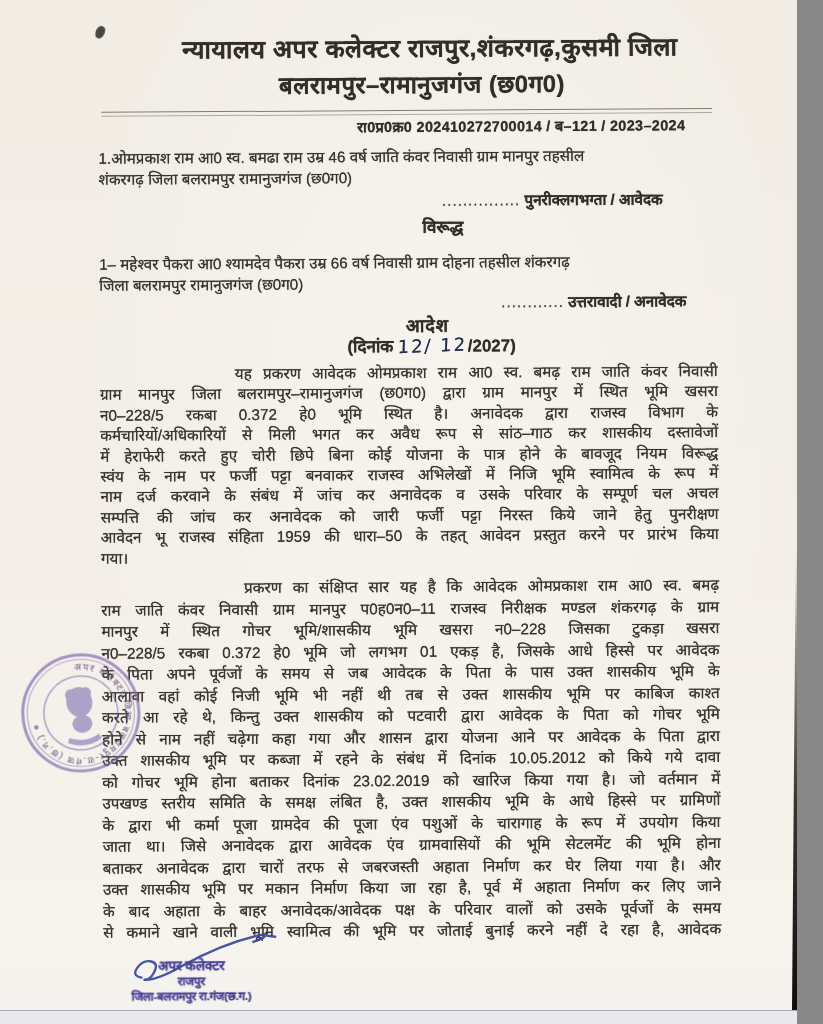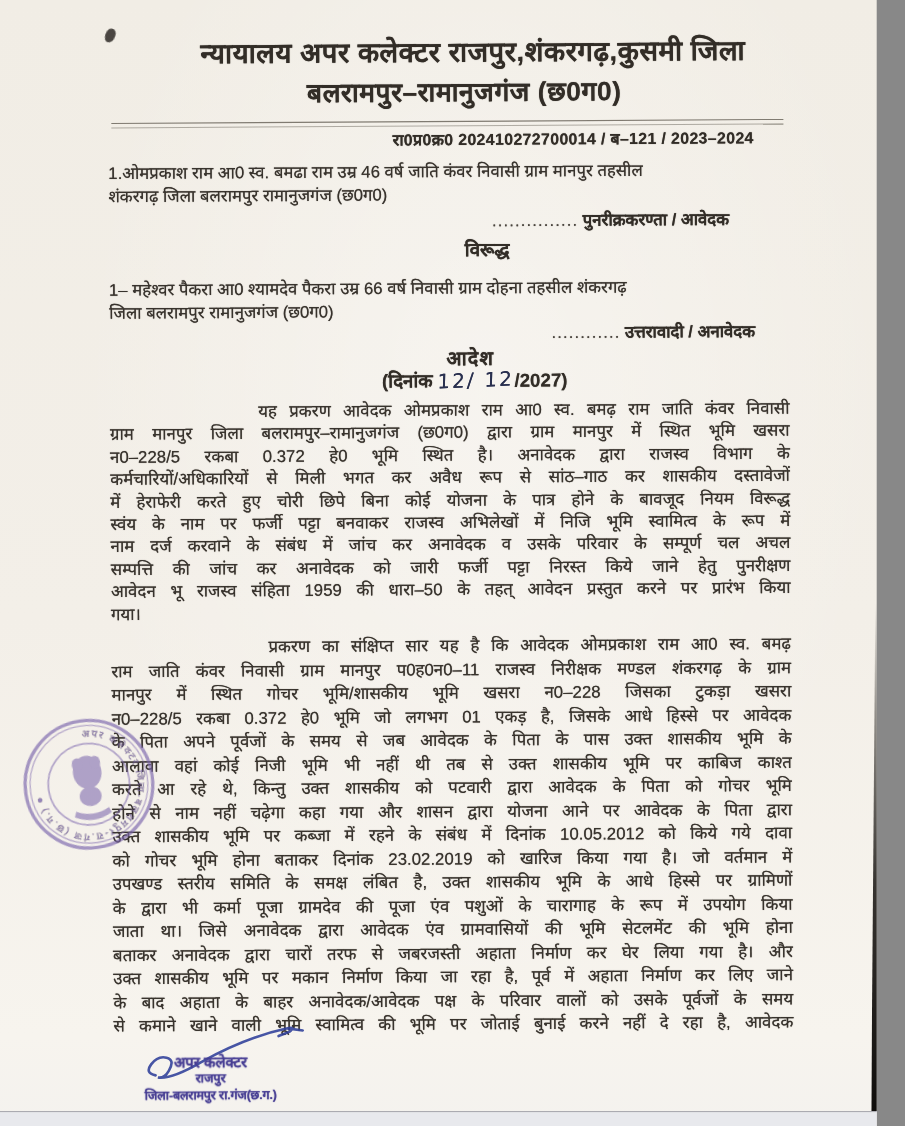--- a/index.html
+++ b/index.html
@@ -64,21 +64,21 @@
 
     <div class="t ctr bold title1" style="left:432px;top:33px;width:700px;">न्यायालय अपर कलेक्टर राजपुर,शंकरगढ़,कुसमी जिला</div>
     <div class="t ctr bold title2" style="left:424px;top:71px;width:500px;">बलरामपुर–रामानुजगंज (छ0ग0)</div>
     <div class="rule"></div>
     <div class="t bold caseline" style="right:110px;top:116px;text-align:right;">रा0प्र0क्र0  202410272700014 / ब–121 / 2023–2024</div>
 
     <div class="t party" style="left:100px;top:147px;">1.ओमप्रकाश राम आ0 स्व. बमढा राम उम्र 46 वर्ष जाति कंवर निवासी ग्राम मानपुर तहसील</div>
     <div class="t party" style="left:100px;top:168px;">शंकरगढ़ जिला बलरामपुर रामानुजगंज (छ0ग0)</div>
     <div class="t roleline" style="right:133px;top:190px;">
       <span class="dots">...............</span>
-      <span class="bold">पुनरीक्रकरण्ता /  आवेदक</span>
+      <span class="bold">पुनरीक्लगभग्ता /  आवेदक</span>
     </div>
 
     <div class="t ctr bold vs" style="left:444px;top:215px;width:200px;">विरूद्ध</div>
 
     <div class="t party" style="left:100px;top:253px;">1–  महेश्वर पैकरा आ0 श्यामदेव पैकरा उम्र 66 वर्ष निवासी ग्राम दोहना तहसील शंकरगढ़</div>
     <div class="t party" style="left:100px;top:274px;">जिला बलरामपुर रामानुजगंज (छ0ग0)</div>
     <div class="t roleline" style="right:110px;top:292px;">
       <span class="dots">............</span>
       <span class="bold">उत्तरावादी /  अनावेदक</span>
     </div>

